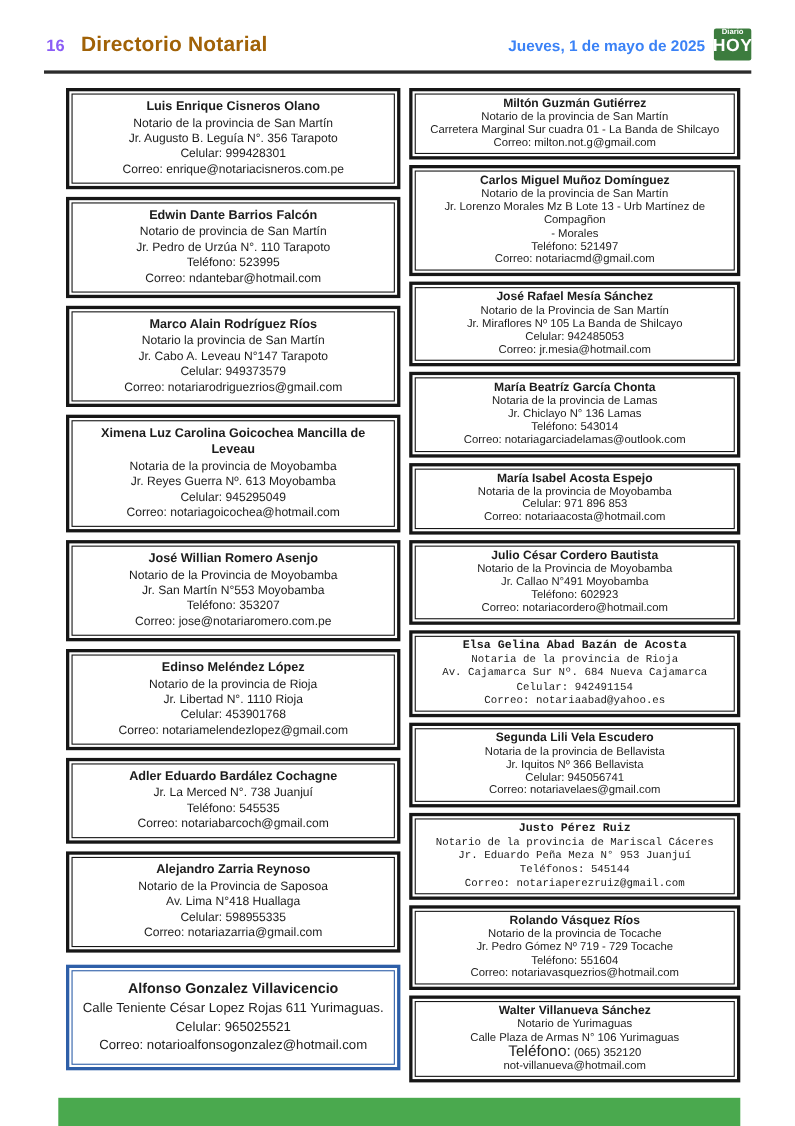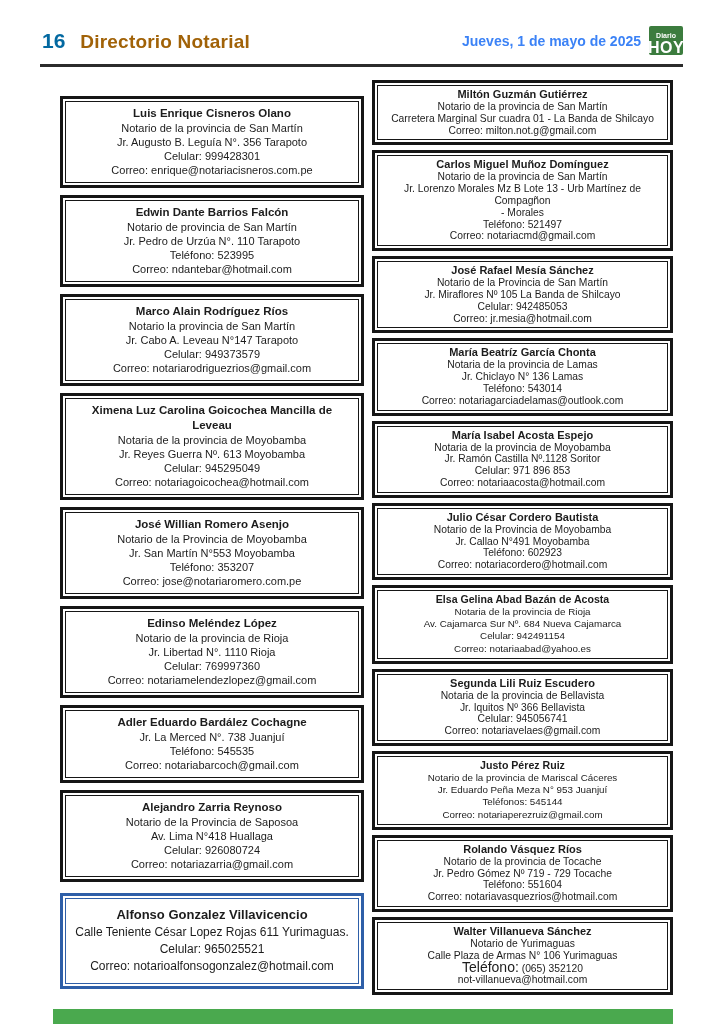--- a/index.html
+++ b/index.html
@@ -5,45 +5,45 @@
   html,body{margin:0;padding:0;}
   body{
     width:723px;height:1024px;background:#ffffff;overflow:hidden;
     font-family:"Liberation Sans",sans-serif;color:#1c1c1c;
     -webkit-font-smoothing:antialiased;
   }
   
   .header{display:flex;justify-content:space-between;align-items:center;
     margin:26px 40px 0 42px;}
   .header-left{display:flex;align-items:baseline;gap:15px;}
-  .page-num{font-size:21px;font-weight:700;color:#0369a1;}
+  .page-num{font-size:15px;font-weight:700;color:#8b5cf6;}
   .page-title{font-size:19px;font-weight:700;color:#a16207;letter-spacing:.2px;}
   .header-right{display:flex;align-items:center;gap:8px;}
   .date{font-size:14px;font-weight:700;color:#3b82f6;}
   .logo{width:34px;height:29px;background:var(--logo-green,#3c7c3e);
-    display:flex;flex-direction:column;align-items:center;justify-content:flex-end;
+    display:flex;flex-direction:column;align-items:center;justify-content:flex-start;
     border-radius:2px;}
   .logo-top{color:#fff;font-size:7px;font-weight:700;line-height:8px;}
   .logo-main{color:#fff;font-size:16px;font-weight:800;line-height:15px;letter-spacing:.5px;}
   .divider{height:3px;background:#2b2b2b;margin:9px 40px 13px 40px;}
   
   .cols{display:flex;gap:8px;margin:0 50px 0 60px;}
   .col{display:flex;flex-direction:column;}
-  .col-left{flex:0 0 304px;margin-top:16px;}
+  .col-left{flex:0 0 304px;}
   .col-right{flex:1;}
   
   .box{border:3px solid #161616;padding:2px;background:#fff;margin-bottom:7px;}
   .col-right .box{margin-bottom:5px;}
   .box-inner{border:1px solid #161616;text-align:center;padding:4px 6px 5px;}
   .col-right .box-inner{padding:2px 4px 3px;}
   .box-title{font-weight:700;font-size:11.5px;line-height:15px;}
   .box-line{font-size:11px;line-height:14px;}
   .col-right .box-title{font-size:11px;line-height:13px;}
   .col-right .box-line{font-size:10.3px;line-height:11.8px;}
-  .box.wide .box-title,.box.wide .box-line{font-family:Liberation Sans, sans-serif;}
+  .box.wide .box-title,.box.wide .box-line{font-family:Liberation Mono, monospace;}
   .box.wide .box-title{font-size:10.6px;}
   .box.wide .box-line{font-size:9.8px;line-height:12.2px;}
   .box.blue{border-color:var(--blue-frame,#2e5fa8);margin-top:4px;}
   .box.blue .box-inner{border-color:var(--blue-frame,#2e5fa8);padding:7px 6px 8px;}
   .box.blue .box-title{font-size:13px;line-height:18px;}
   .box.blue .box-line{font-size:12px;line-height:17px;}
   .big-label{font-size:14px;}
   
   .banner{margin:9px 50px 0 53px;height:40px;background:var(--banner-green,#4aa94e);
     display:flex;align-items:center;justify-content:center;}
@@ -111,38 +111,38 @@
           <div class="box-line">Jr. San Martín N°553 Moyobamba</div>
           <div class="box-line">Teléfono: 353207</div>
           <div class="box-line">Correo: jose@notariaromero.com.pe</div>
         </div>
       </div>
       <div class="box">
         <div class="box-inner">
           <div class="box-title">Edinso Meléndez López</div>
           <div class="box-line">Notario de la provincia de Rioja</div>
           <div class="box-line">Jr. Libertad N°. 1110 Rioja</div>
-          <div class="box-line">Celular: 769997360</div>
+          <div class="box-line">Celular: 453901768</div>
           <div class="box-line">Correo: notariamelendezlopez@gmail.com</div>
         </div>
       </div>
       <div class="box">
         <div class="box-inner">
           <div class="box-title">Adler Eduardo Bardález Cochagne</div>
           <div class="box-line">Jr. La Merced N°. 738 Juanjuí</div>
           <div class="box-line">Teléfono: 545535</div>
           <div class="box-line">Correo: notariabarcoch@gmail.com</div>
         </div>
       </div>
       <div class="box">
         <div class="box-inner">
           <div class="box-title">Alejandro Zarria Reynoso</div>
           <div class="box-line">Notario de la Provincia de Saposoa</div>
           <div class="box-line">Av. Lima N°418 Huallaga</div>
-          <div class="box-line">Celular: 926080724</div>
+          <div class="box-line">Celular: 598955335</div>
           <div class="box-line">Correo: notariazarria@gmail.com</div>
         </div>
       </div>
       <div class="box blue">
         <div class="box-inner">
           <div class="box-title">Alfonso Gonzalez Villavicencio</div>
           <div class="box-line">Calle Teniente César Lopez Rojas 611 Yurimaguas.</div>
           <div class="box-line">Celular: 965025521</div>
           <div class="box-line">Correo: notarioalfonsogonzalez@hotmail.com</div>
         </div>
@@ -182,21 +182,20 @@
           <div class="box-line">Notaria de la provincia de Lamas</div>
           <div class="box-line">Jr. Chiclayo N° 136 Lamas</div>
           <div class="box-line">Teléfono: 543014</div>
           <div class="box-line">Correo: notariagarciadelamas@outlook.com</div>
         </div>
       </div>
       <div class="box">
         <div class="box-inner">
           <div class="box-title">María Isabel Acosta Espejo</div>
           <div class="box-line">Notaria de la provincia de Moyobamba</div>
-          <div class="box-line">Jr. Ramón Castilla Nº.1128 Soritor</div>
           <div class="box-line">Celular: 971 896 853</div>
           <div class="box-line">Correo: notariaacosta@hotmail.com</div>
         </div>
       </div>
       <div class="box">
         <div class="box-inner">
           <div class="box-title">Julio César Cordero Bautista</div>
           <div class="box-line">Notario de la Provincia de Moyobamba</div>
           <div class="box-line">Jr. Callao N°491 Moyobamba</div>
           <div class="box-line">Teléfono: 602923</div>
@@ -207,21 +206,21 @@
         <div class="box-inner">
           <div class="box-title">Elsa Gelina Abad Bazán de Acosta</div>
           <div class="box-line">Notaria de la provincia de Rioja</div>
           <div class="box-line">Av. Cajamarca Sur Nº. 684 Nueva Cajamarca</div>
           <div class="box-line">Celular: 942491154</div>
           <div class="box-line">Correo: notariaabad@yahoo.es</div>
         </div>
       </div>
       <div class="box">
         <div class="box-inner">
-          <div class="box-title">Segunda Lili Ruiz Escudero</div>
+          <div class="box-title">Segunda Lili Vela Escudero</div>
           <div class="box-line">Notaria de la provincia de Bellavista</div>
           <div class="box-line">Jr. Iquitos Nº 366 Bellavista</div>
           <div class="box-line">Celular: 945056741</div>
           <div class="box-line">Correo: notariavelaes@gmail.com</div>
         </div>
       </div>
       <div class="box wide">
         <div class="box-inner">
           <div class="box-title">Justo Pérez Ruiz</div>
           <div class="box-line">Notario de la provincia de Mariscal Cáceres</div>

